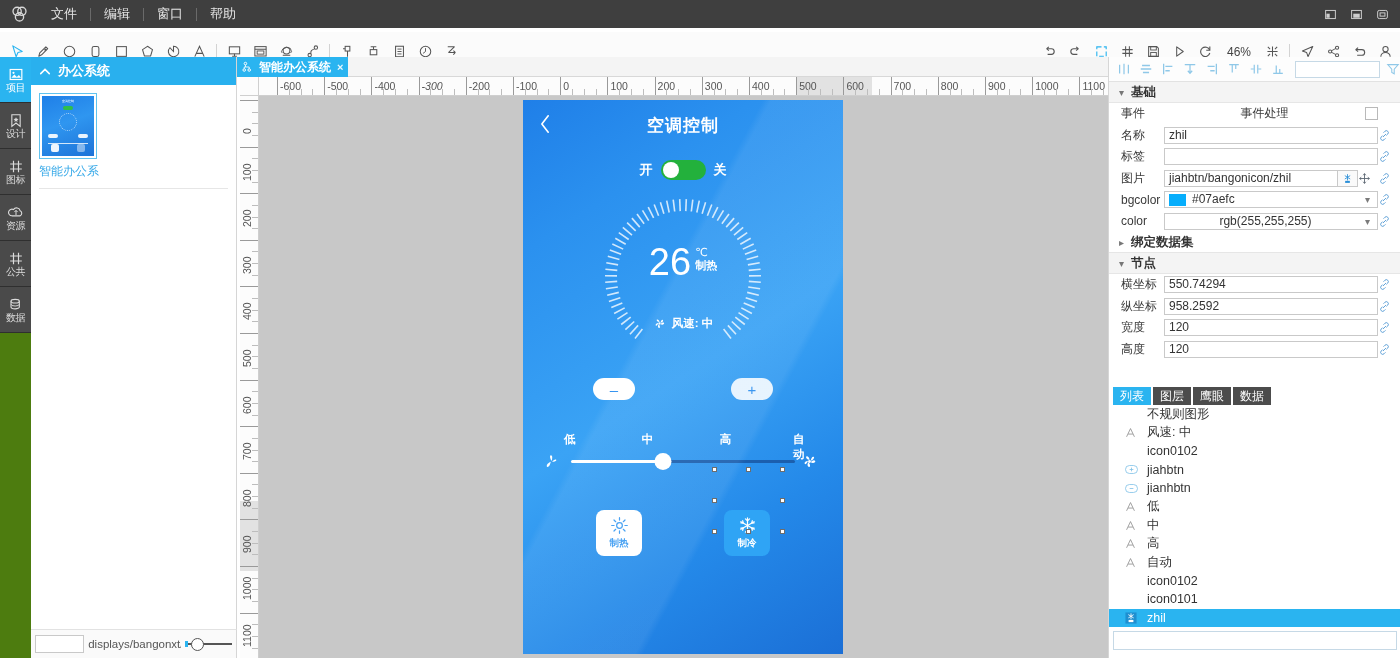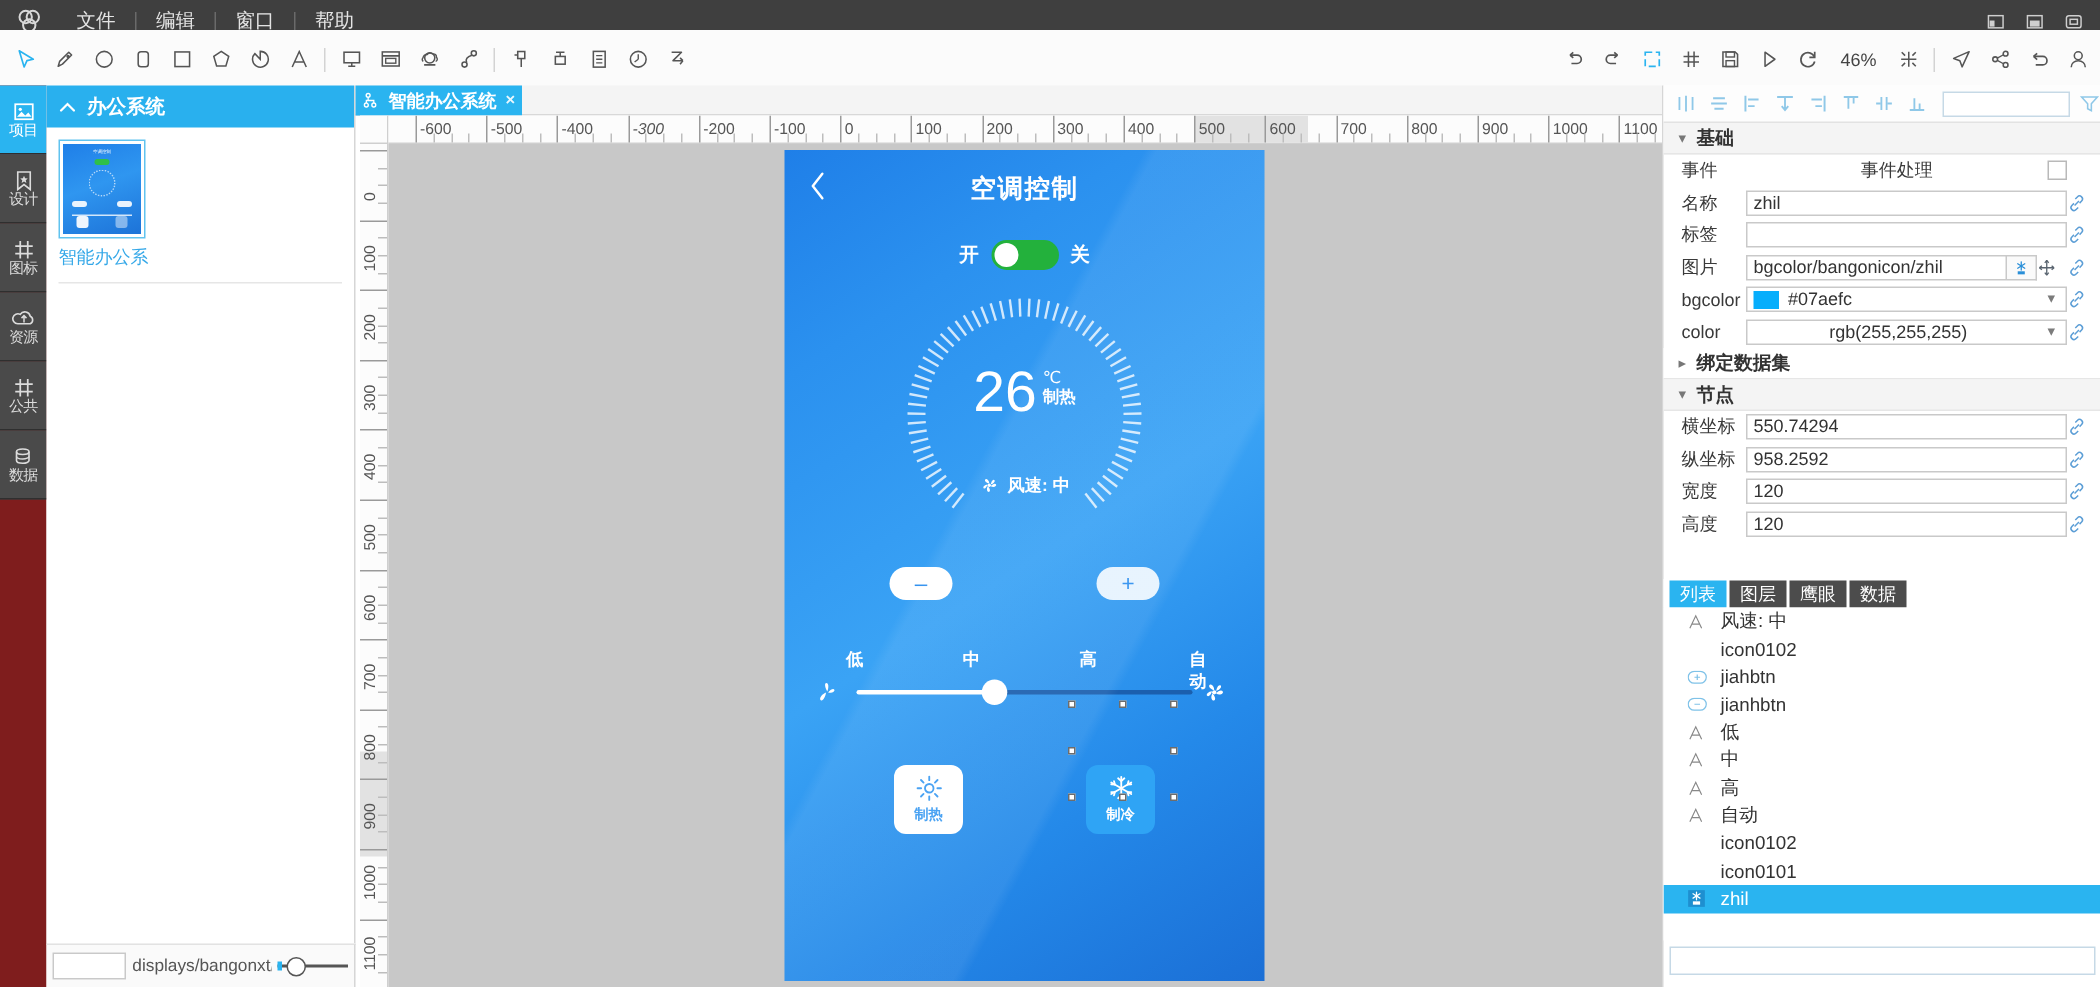--- a/index.html
+++ b/index.html
@@ -24,37 +24,37 @@
   .menu-item {
     padding:0 13px; height:28px; line-height:28px; font-size:13px; color:#e4e4e4;
     cursor:default;
   }
   .menu-sep { width:1px; height:13px; background:#6a6a6a; }
   .win-ctrls { position:absolute; right:6px; top:0; height:28px; display:flex; align-items:center; gap:2px; }
   .win-btn { width:24px; height:24px; display:flex; align-items:center; justify-content:center; }
 
   
   .toolbar {
-    position:absolute; left:0; top:20px; width:1400px; height:40px;
+    position:absolute; left:0; top:32px; width:1400px; height:40px;
     background:#fbfbfb; border-bottom:1px solid #dcdcdc;
     display:flex; align-items:center;
   }
   .tb-left { display:flex; align-items:center; padding-left:4px; gap:0px; }
   .tb-right { position:absolute; right:2px; display:flex; align-items:center; gap:0px; }
   .tb-btn {
     width:26px; height:26px; display:flex; align-items:center; justify-content:center;
     cursor:default;
   }
   .tb-sep { width:1px; height:16px; background:#d3d3d3; margin:0 4px; }
   .zoom-label { font-size:12px; color:#444; padding:0 8px; }
 
   
   .rail {
     position:absolute; left:0; top:57px; width:31px; height:601px;
-    background:#7f1d1d;
+    background:#4d7c0f;
   }
   .rail-item {
     width:31px; height:46px; background:#4a4a4a; color:#dcdcdc;
     display:flex; flex-direction:column; align-items:center; justify-content:center;
     border-bottom:1px solid #2f2f2f; cursor:default; gap:1px;
   }
   .rail-item.active { background:#2ab4f0; color:#fff; }
   .rail-item .rl { font-size:10px; line-height:10px; letter-spacing:-.5px; }
 
   
@@ -1035,21 +1035,21 @@
             <path d="M6.8 4.5 L8.5 2.8 A2.4 2.4 0 0 1 12 6.2 L10.3 7.9" fill="none" stroke="#5c9ed6" stroke-width="1.2"></path>
             <path d="M9.2 11.5 L7.5 13.2 A2.4 2.4 0 0 1 4 9.8 L5.7 8.1" fill="none" stroke="#5c9ed6" stroke-width="1.2"></path>
           </svg>
       </span>
     </div>
 
 
     <div class="prop-row">
       <span class="prop-lbl">图片</span>
       <span class="prop-center">
-        <span class="prop-field">bgcolor/bangonicon/zhil</span>
+        <span class="prop-field">jiahbtn/bangonicon/zhil</span>
         <span class="img-extra">
           <svg width="11" height="11" viewBox="0 0 14 14">
               <g stroke="#2a8fd8" stroke-width="1.1" stroke-linecap="round">
                 <path d="M7 2 V9"></path>
                 <path d="M4 3.6 L10 7.4"></path>
                 <path d="M10 3.6 L4 7.4"></path>
               </g>
               <rect x="4" y="10" width="6" height="2.6" fill="#2a8fd8"></rect>
             </svg>
         </span>
@@ -1174,20 +1174,24 @@
     </div>
 
     <div class="layer-tabs">
       <div class="ltab active">列表</div>
       <div class="ltab">图层</div>
       <div class="ltab">鹰眼</div>
       <div class="ltab">数据</div>
     </div>
 
     <div class="layer-list" id="layer-list">
+        <div class="lrow">
+          <span class="lic blank">·</span>
+          <span>不规则图形</span>
+        </div>
         <div class="lrow">
           <span class="lic">
             <svg width="11" height="11" viewBox="0 0 14 14">
               <path d="M2 12.5 L7 2 L12 12.5 M4 9 H10" fill="none" stroke="#888" stroke-width="1"></path>
             </svg>
           </span>
           <span>风速: 中</span>
         </div>
         <div class="lrow">
           <span class="lic blank">·</span>

